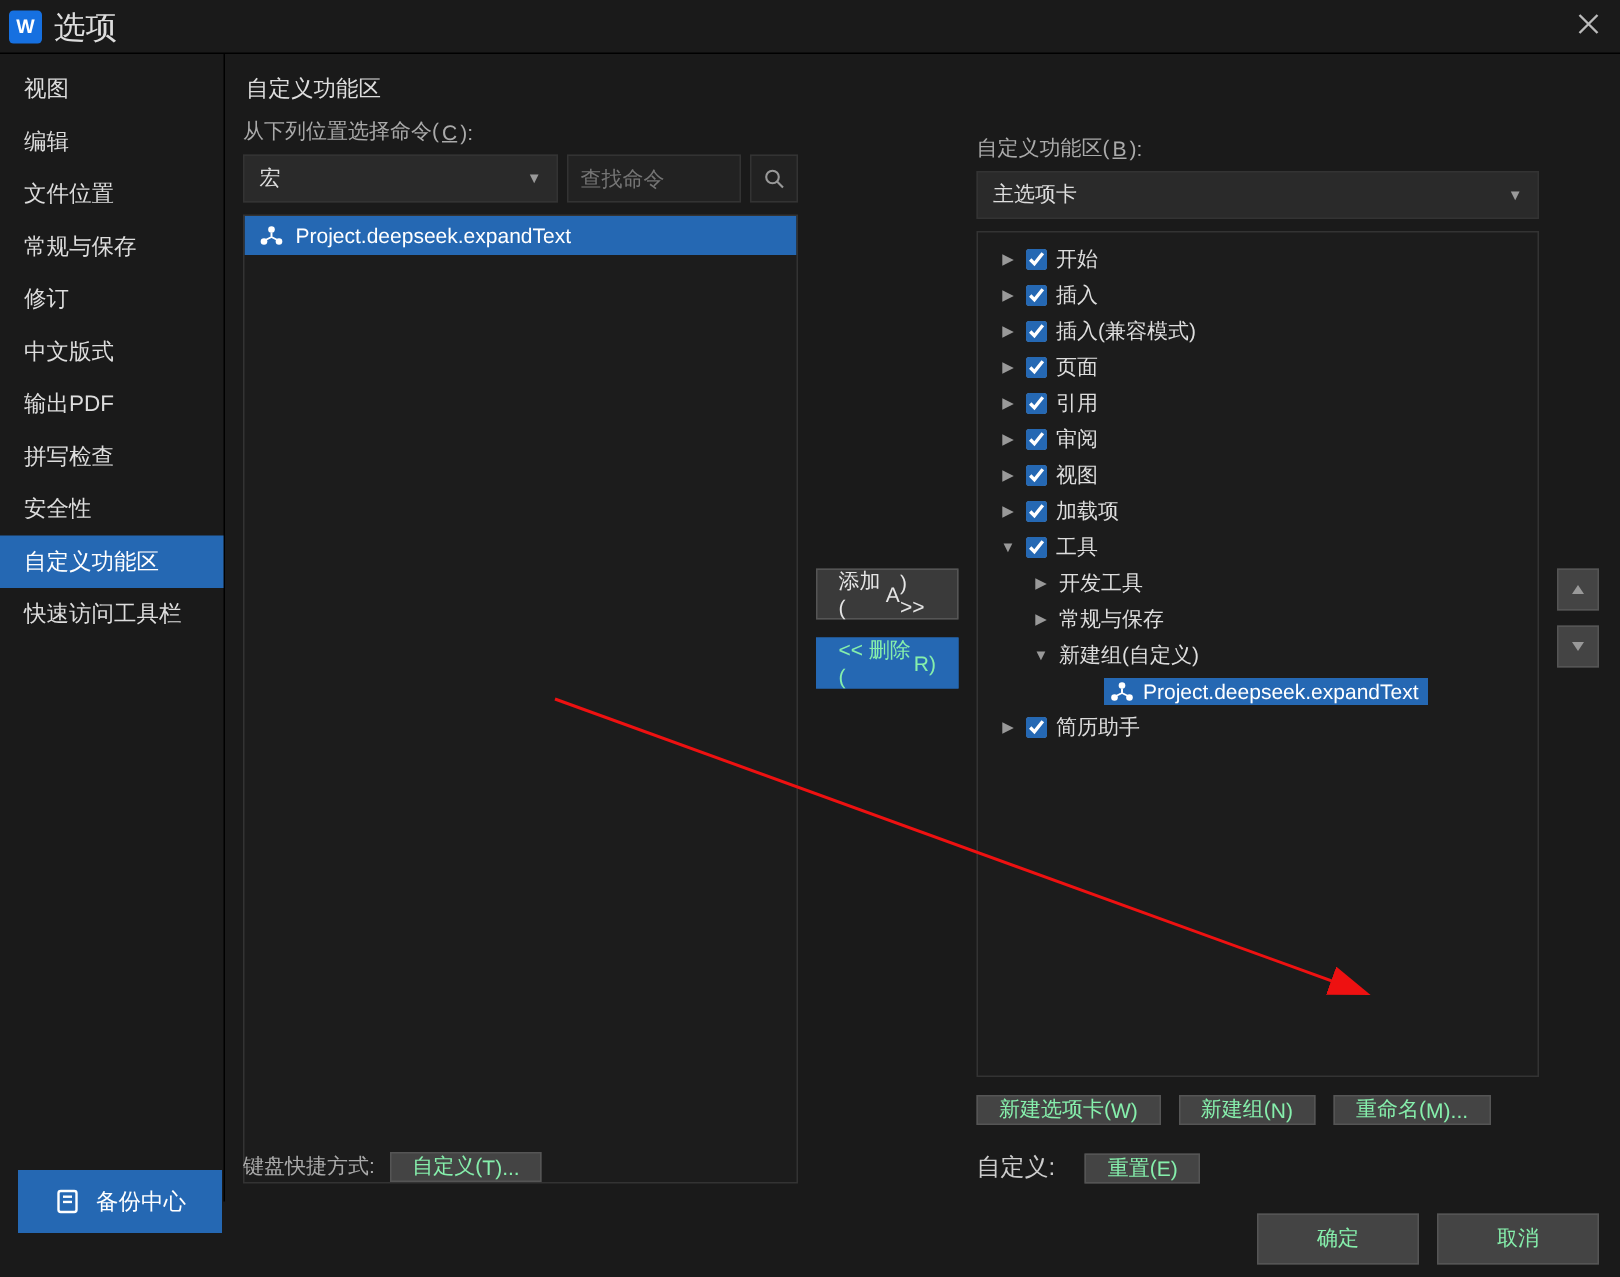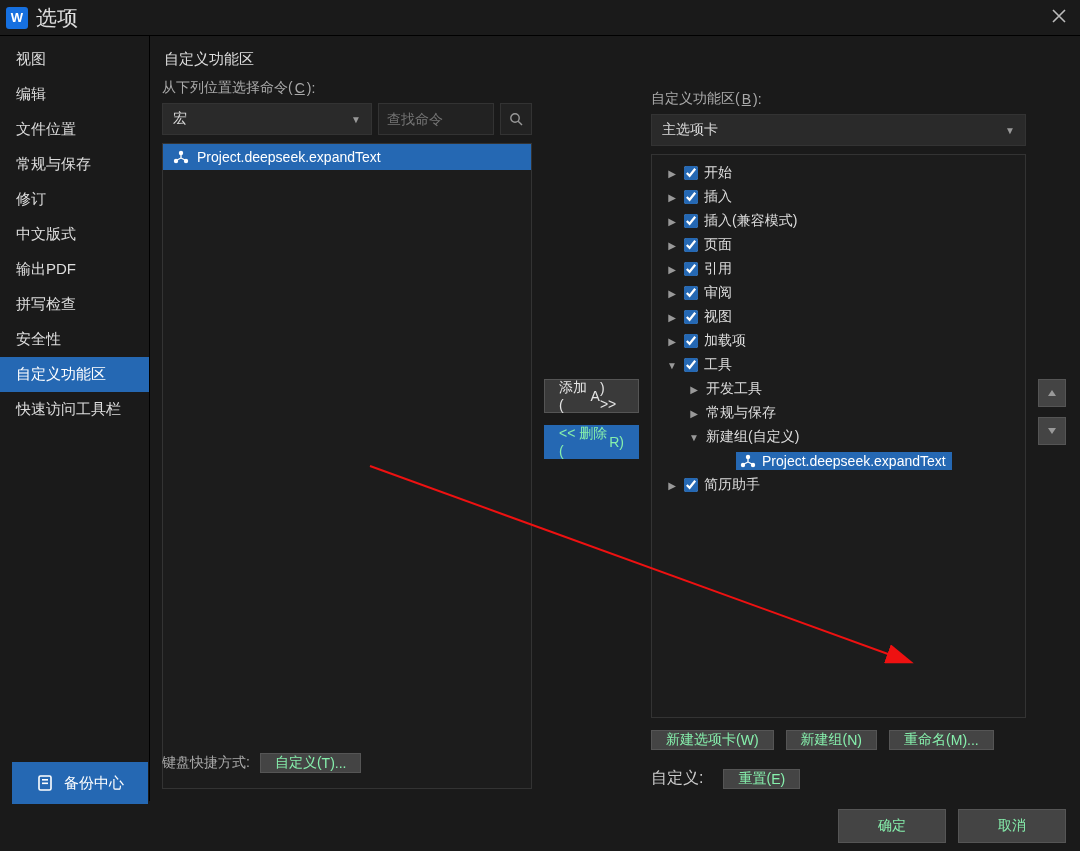--- a/index.html
+++ b/index.html
@@ -296,21 +296,21 @@
             </svg>
         </div>
         <div class="arrow-btn">
           <svg width="10" height="8" viewBox="0 0 10 8">
               <path d="M1 1 L9 1 L5 7 Z" fill="#999"></path>
             </svg>
         </div>
       </div>
     </div>
 
-    <div class="bottom-rows" style="position:absolute; left:12px; bottom:28px;">
+    <div class="bottom-rows" style="position:absolute; left:12px; bottom:13px;">
       <div class="bottom-left">
         <span>键盘快捷方式:</span>
         <div class="btn">
           <span>自定义(</span>
             <span class="under">T</span>
             <span>)...</span>
         </div>
       </div>
     </div>
 
@@ -318,21 +318,21 @@
       <defs>
           <marker id="ah" markerWidth="14" markerHeight="10" refX="12" refY="5" orient="auto">
             <path d="M0 0 L14 5 L0 10 Z" fill="#e11"></path>
           </marker>
         </defs>
       <line x1="220" y1="430" x2="760" y2="626" stroke="#e11" stroke-width="2" marker-end="url(#ah)"></line>
     </svg>
   </div>
 </div>
 
-<div style="position:absolute; left:12px; top:762px;">
+<div style="position:absolute; left:12px; top:780px;">
   <div class="backup2">
     <svg width="18" height="18" viewBox="0 0 18 18">
         <rect x="3" y="2" width="12" height="14" rx="1.5" fill="none" stroke="#fff" stroke-width="1.6"></rect>
         <rect x="6" y="5" width="6" height="1.6" fill="#fff"></rect>
         <rect x="6" y="8.5" width="6" height="1.6" fill="#fff"></rect>
       </svg>
     <span>备份中心</span>
   </div>
 </div>
 

